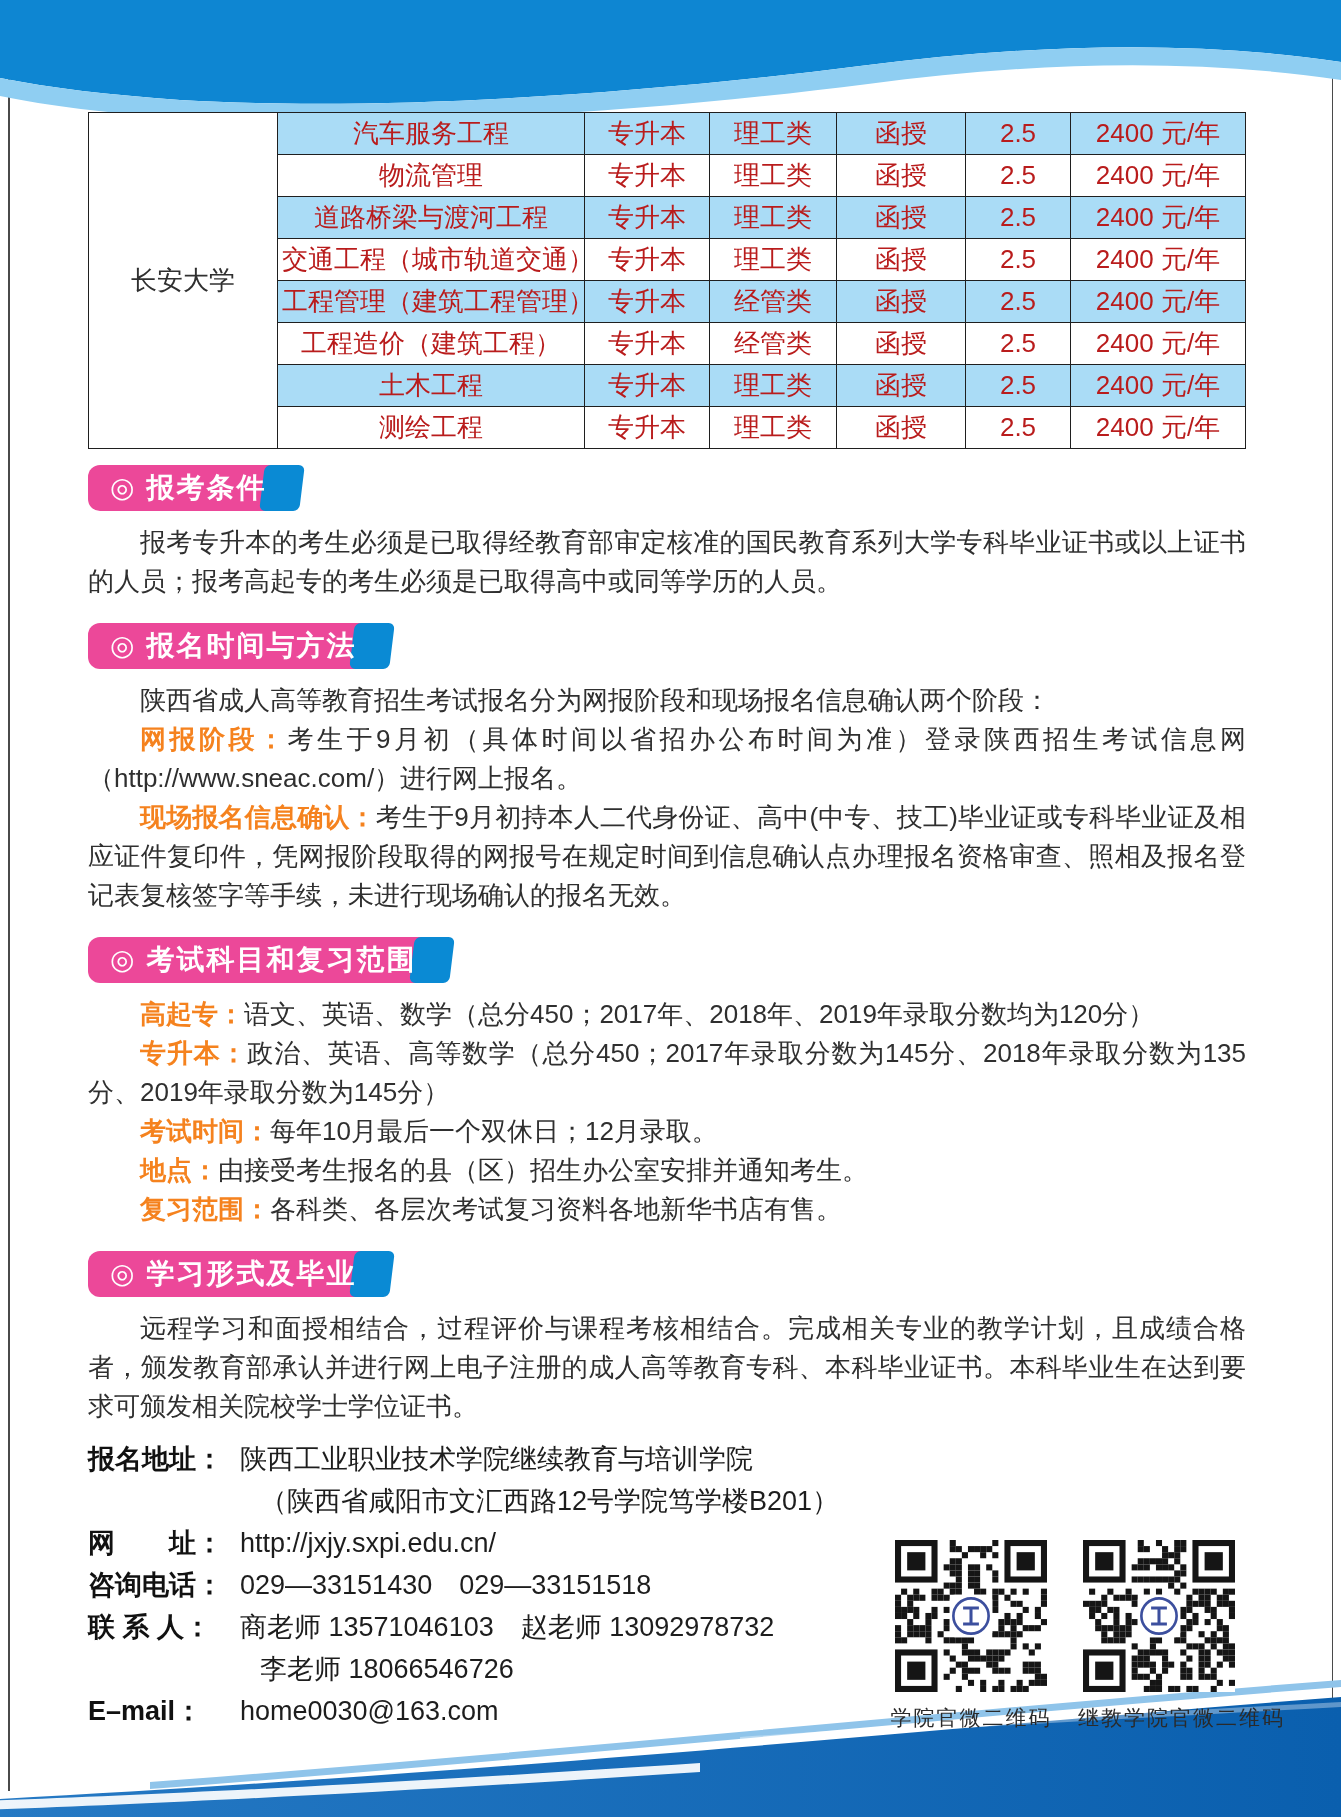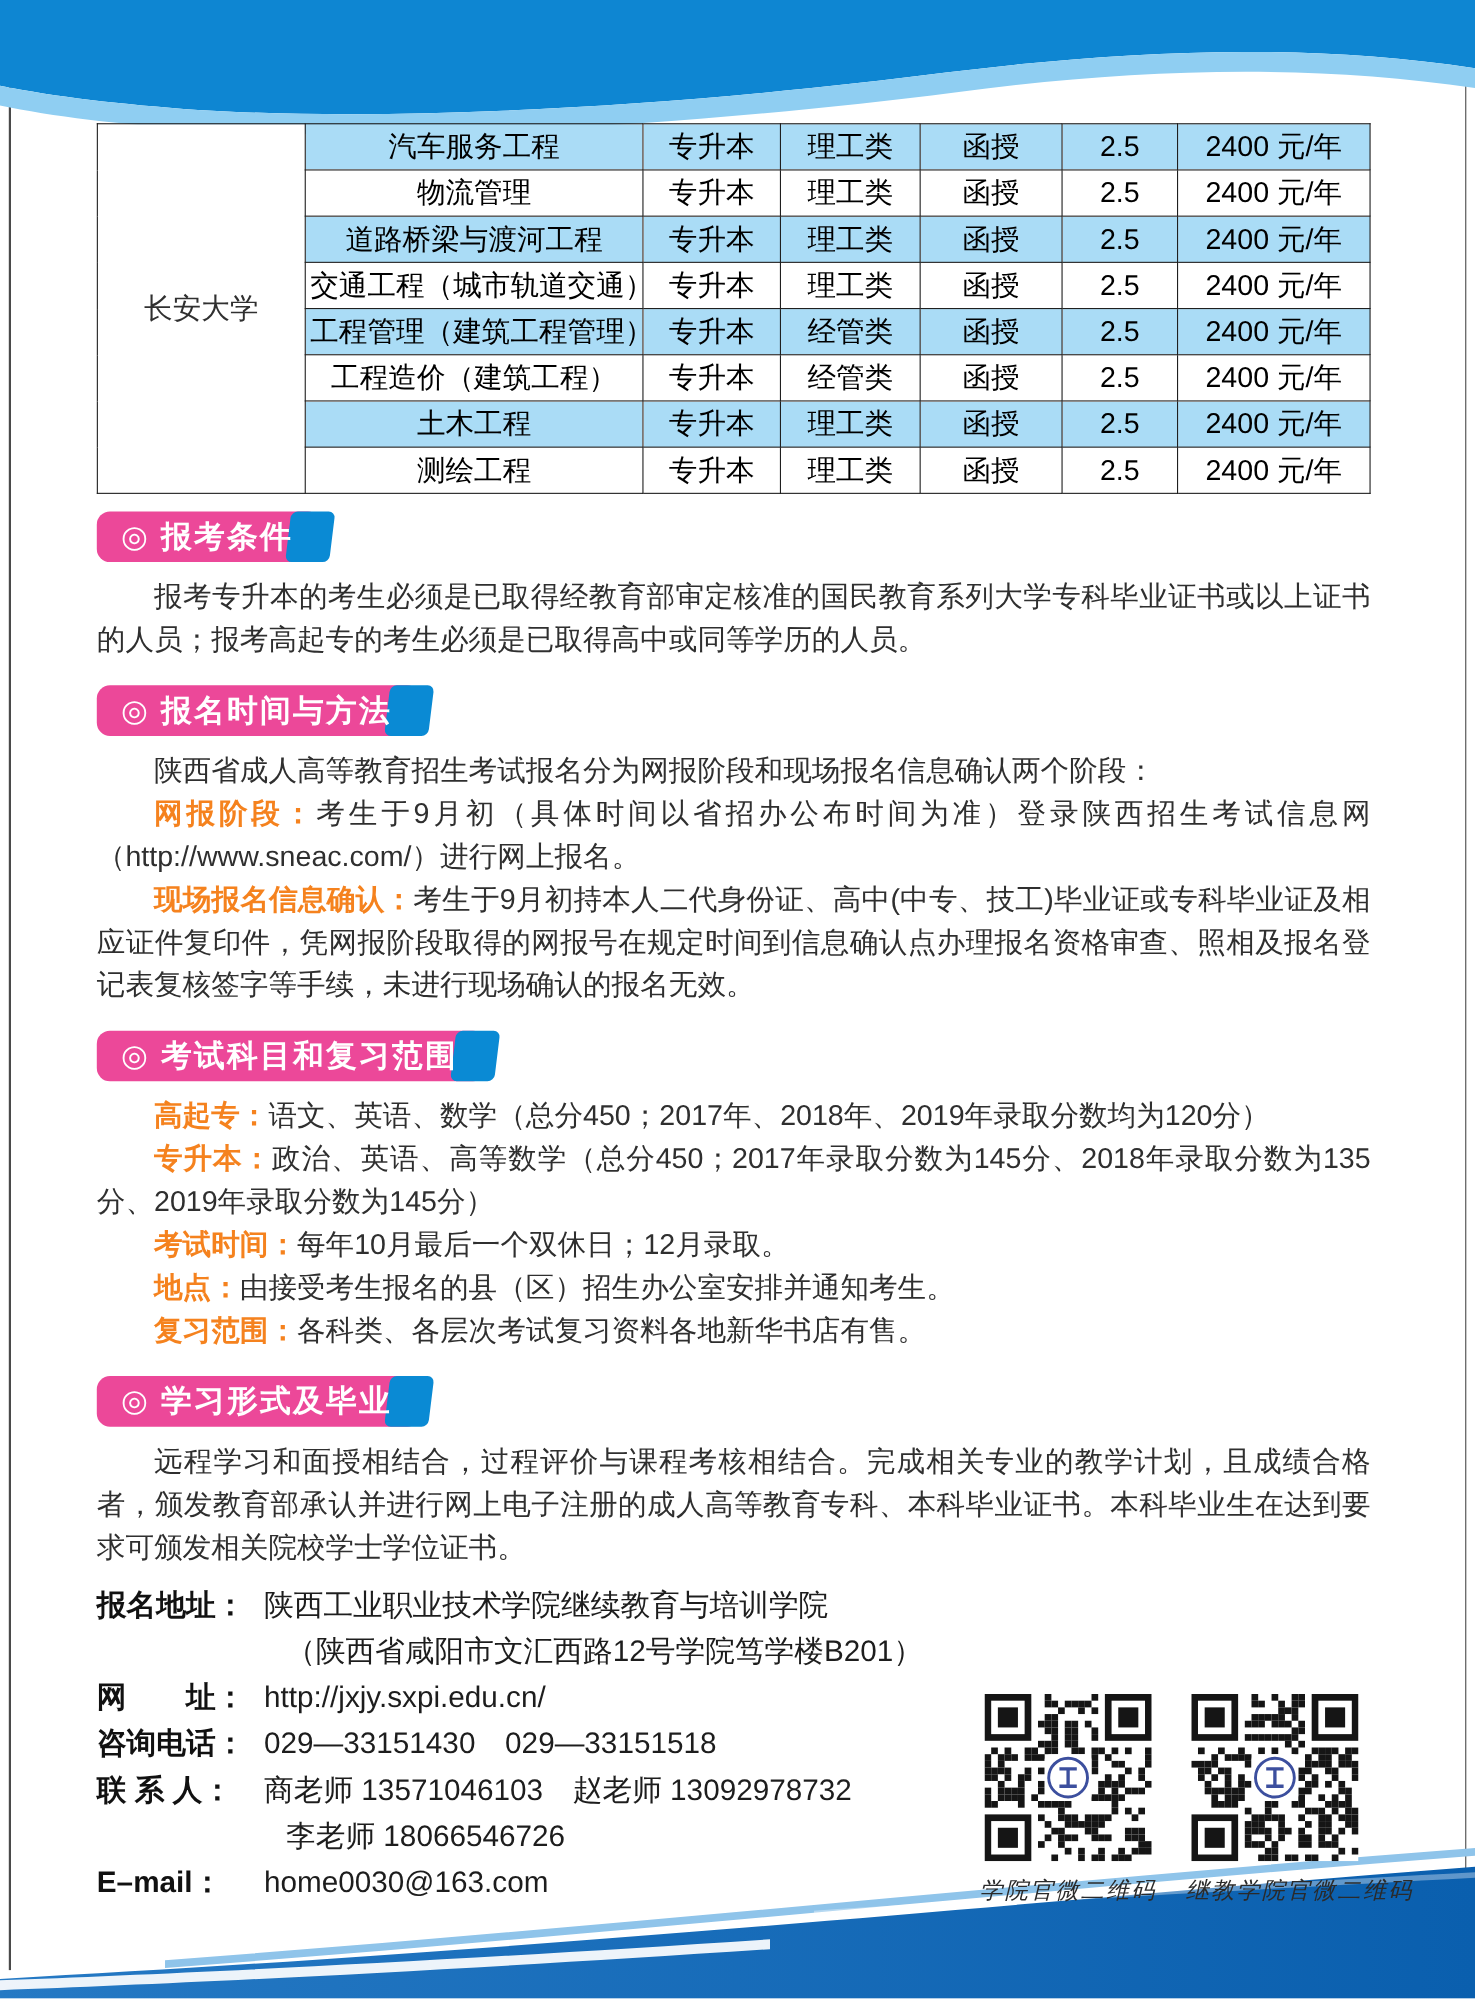--- a/index.html
+++ b/index.html
@@ -15,21 +15,21 @@
   
   .deco{position:absolute;left:0;width:1341px;z-index:2;pointer-events:none;}
   .deco-top{top:0;}
   .deco-bottom{bottom:0;}
   
   .content{position:absolute;left:88px;top:112px;width:1158px;z-index:3;}
   
   table.programs{border-collapse:collapse;width:1157px;table-layout:fixed;}
   table.programs td{
     border:1.6px solid #1f1f1f;text-align:center;vertical-align:middle;
-    height:41px;font-size:26px;color:#000000;padding:0 4px;overflow:hidden;white-space:nowrap;
+    height:41px;font-size:26px;color:#b91c1c;padding:0 4px;overflow:hidden;white-space:nowrap;
   }
   table.programs tr:nth-child(odd) td{background:#aadcf6;}
   table.programs td.uni{background:#ffffff !important;font-size:26px;color:#303030;}
   
   .sec-h{
     position:relative;display:inline-block;z-index:0;
     background:#ec4899;color:#fff;font-weight:bold;font-size:28px;
     line-height:46px;padding:0 26px 0 22px;border-radius:12px;
     margin:16px 0 12px 0;letter-spacing:2px;
   }
@@ -44,21 +44,21 @@
   .note-line{color:#1b7ec6;}
   .note-line .lead-note{color:#1b7ec6;font-weight:bold;}
   .block{margin-bottom:6px;}
   
   .contact-wrap{display:flex;align-items:flex-end;margin-top:12px;}
   .contact{flex:1;}
   .c-row{font-size:27px;line-height:42px;color:#1d1d1d;}
   .c-label{display:inline-block;min-width:152px;font-weight:bold;color:#111;}
   .c-cont{padding-left:172px;}
   
-  .qr-block{display:flex;gap:26px;margin-top:-46px;margin-right:6px;font-style:italic;}
+  .qr-block{display:flex;gap:26px;margin-top:-46px;margin-right:6px;}
   .qr{width:162px;text-align:center;}
   .qr svg{width:152px;height:152px;display:block;margin:0 auto;}
   .qr-label{margin-top:12px;font-size:21px;color:#2a2a2a;letter-spacing:2px;white-space:nowrap;}
 </style>
 </head>
 <body>
 
 <div class="page">
 
   <svg class="deco deco-top" width="1341" height="140" viewBox="0 0 1341 140">

